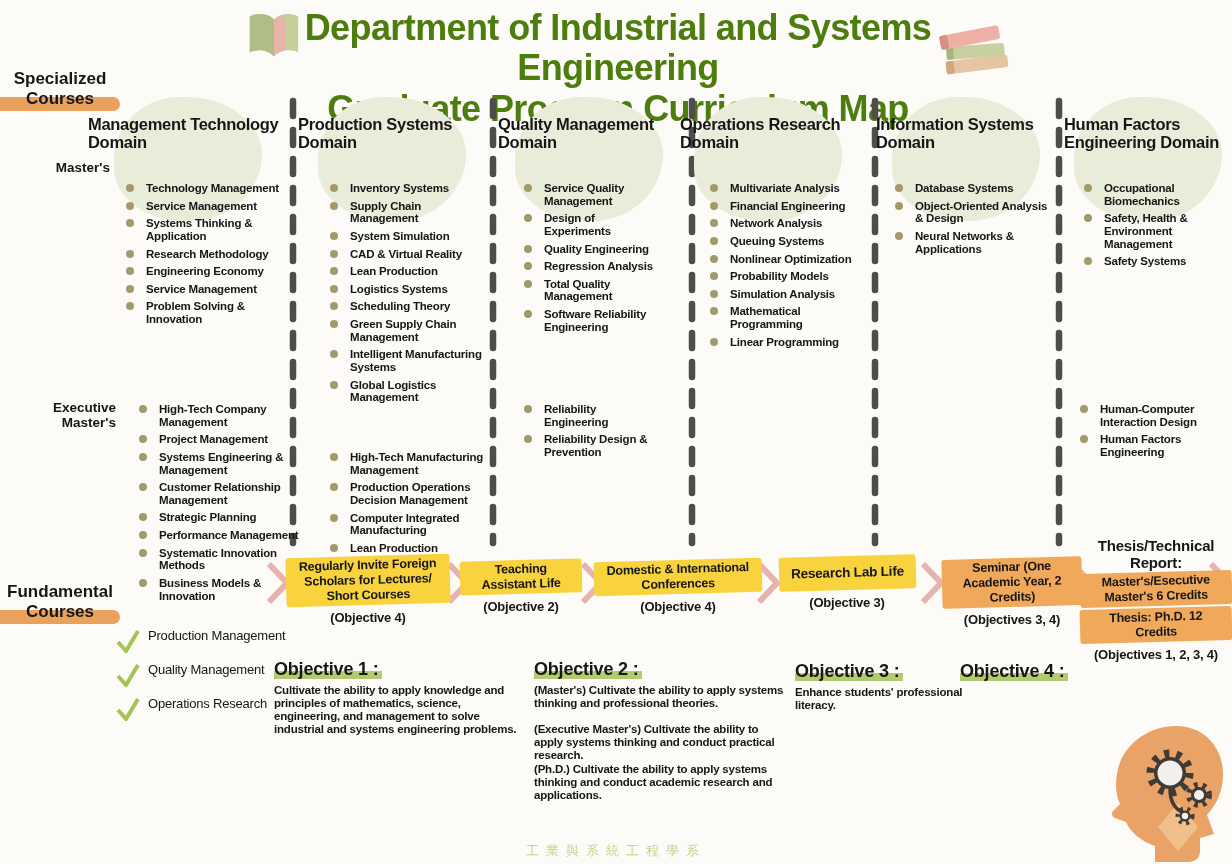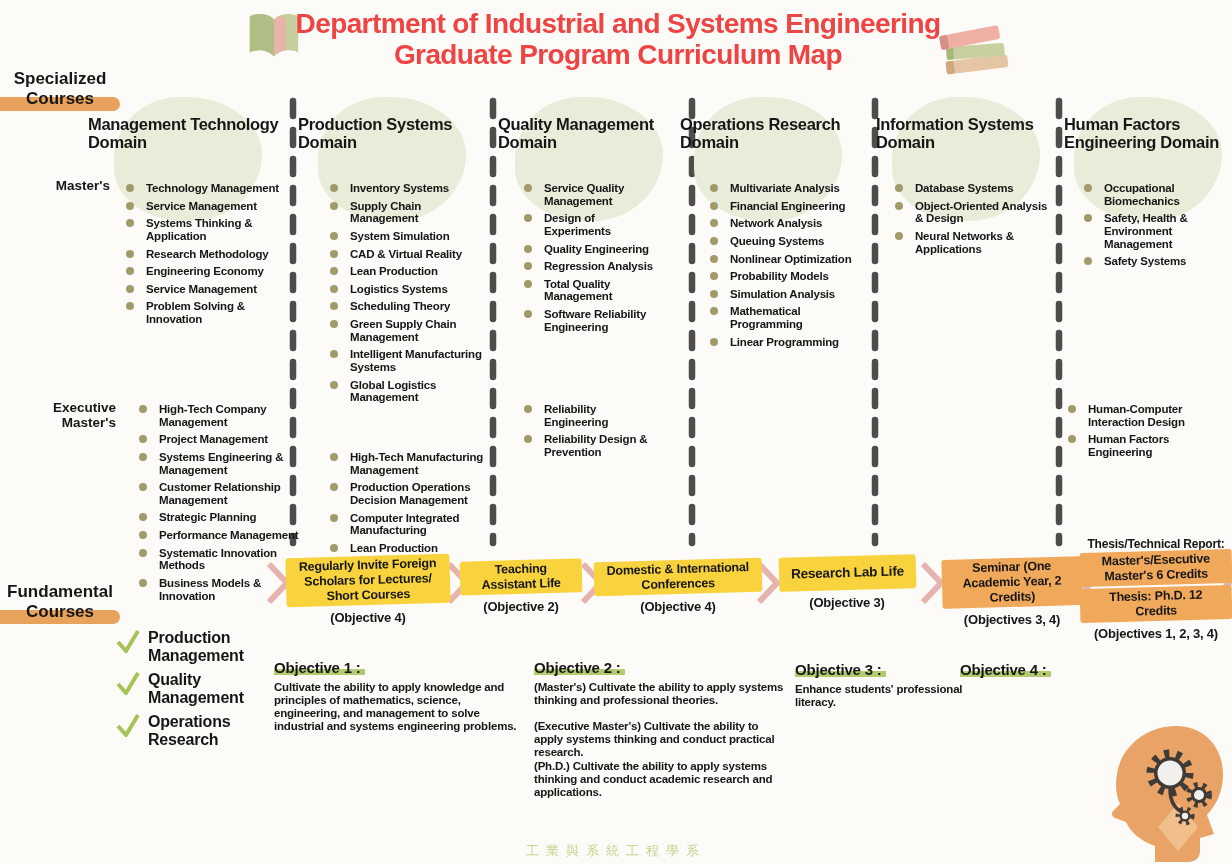--- a/index.html
+++ b/index.html
@@ -2,21 +2,21 @@
 <html><head>
 <meta charset="utf-8">
 <style>
   *{margin:0;padding:0;box-sizing:border-box}
   html,body{background:#ffffff}
   body{font-family:"Liberation Sans",sans-serif;color:#161616}
   .canvas{position:relative;width:1232px;height:864px;background:#fcfbf8;overflow:hidden}
 
   
   .title{position:absolute;left:288px;top:8px;width:660px;text-align:center;
-         font-size:28px;font-weight:700;line-height:1.12;letter-spacing:-.6px;color:#ef4444}
+         font-size:36px;font-weight:700;line-height:1.12;letter-spacing:-.6px;color:#4d7c0f}
   .hdr-icon{position:absolute}
 
   
   .side-label{position:absolute;z-index:2;font-weight:700;font-size:17px;line-height:1.15;text-align:center}
   .side-label .sl2{position:relative;display:block}
   .side-label .pillbar{position:absolute;left:-14px;right:-2px;top:8px;height:14px;
         background:#e9a25c;border-radius:9px;z-index:-1}
   .row-label{position:absolute;text-align:right;font-weight:700;font-size:13.5px;line-height:1.12}
 
   
@@ -30,37 +30,37 @@
   .list{position:absolute;display:flex;flex-direction:column;gap:5px}
   .list.m{top:87px}
   .list.e{top:308px}
   .li{display:flex;gap:12px;font-size:11.5px;font-weight:700;line-height:1.1;letter-spacing:-.2px}
   .li .b{flex:0 0 8px;width:8px;height:8px;border-radius:50%;background:#a39a6b;margin-top:2px}
 
   .dash{position:absolute;top:95px}
 
   
   .flow-item{position:absolute;text-align:center;font-weight:700;z-index:2}
-  .flow-item .pre{font-size:12px;line-height:1.12;letter-spacing:-.2px}
+  .flow-item .pre{font-size:15px;line-height:1.12;letter-spacing:-.2px}
   .flow-item .hl{display:inline-block;font-size:12.5px;line-height:1.2;letter-spacing:-.2px;
                  padding:2px 7px;transform:rotate(-1.6deg);border-radius:3px}
   .flow-item .hl.big{padding:9px 12px;font-size:13.5px}
   .hl.yellow{background:#f8d33e}
   .hl.orange{background:#f0a95b}
   .flow-item .obj{margin-top:5px;font-size:13px;letter-spacing:-.2px}
   .chev{position:absolute;z-index:1}
 
   
   .fund{position:absolute;left:116px;top:629px;display:flex;flex-direction:column;gap:6px}
   .fund .row{display:flex;gap:8px;align-items:flex-start}
-  .fund .txt{font-size:16px;font-weight:700;line-height:1.12;width:138px;letter-spacing:-.2px}
+  .fund .txt{font-size:13px;font-weight:400;line-height:1.12;width:138px;letter-spacing:-.2px}
 
   
   .objective{position:absolute;font-weight:700}
-  .objective h3{display:inline-block;font-size:15px;letter-spacing:-.2px;
+  .objective h3{display:inline-block;font-size:18px;letter-spacing:-.2px;
        background:linear-gradient(180deg,rgba(0,0,0,0) 56%,#b3cb6e 56%,#b3cb6e 96%,rgba(0,0,0,0) 96%);
        padding-right:4px}
   .objective .obody{margin-top:4px;font-size:11.5px;line-height:1.14;letter-spacing:-.2px;white-space:pre-line}
   .objective .obody + .obody{margin-top:13px}
 
   .footer-zh{position:absolute;left:0;right:0;bottom:4px;text-align:center;font-size:13px;
              letter-spacing:7px;color:#c3d68c;font-family:"DejaVu Sans","Liberation Sans",sans-serif}
   .head-icon{position:absolute;left:1092px;top:721px}
 </style>
 </head>
@@ -96,21 +96,21 @@
 
   <div class="side-label" style="left:2px;top:69px;width:116px">
     <span class="sl1">Specialized</span>
     <span class="sl2"><span class="pillbar"></span><span>Courses</span></span>
   </div>
   <div class="side-label" style="left:2px;top:582px;width:116px">
     <span class="sl1">Fundamental</span>
     <span class="sl2"><span class="pillbar"></span><span>Courses</span></span>
   </div>
 
-  <div class="row-label" style="left:28px;top:178px;width:82px">Master's</div>
+  <div class="row-label" style="left:28px;top:160px;width:82px">Master's</div>
   <div class="row-label" style="left:28px;top:400px;width:88px">Executive Master's</div>
 
   <div id="dashes">
       <div class="dash" style="left: 289px;"><svg width="8" height="452">
           <line x1="4" y1="6" x2="4" y2="448" stroke="#4f4d4b" stroke-width="6.5" stroke-dasharray="15 14" stroke-linecap="round"></line>
         </svg></div>
       <div class="dash" style="left: 489px;"><svg width="8" height="452">
           <line x1="4" y1="6" x2="4" y2="448" stroke="#4f4d4b" stroke-width="6.5" stroke-dasharray="15 14" stroke-linecap="round"></line>
         </svg></div>
       <div class="dash" style="left: 688px;"><svg width="8" height="452">
@@ -370,21 +370,21 @@
           </div>
           <div class="li">
             <span class="b"></span>
             <span>Safety, Health &amp; Environment Management</span>
           </div>
           <div class="li">
             <span class="b"></span>
             <span>Safety Systems</span>
           </div>
         </div>
-        <div class="list e" style="left: 4px; width: 148px; justify-content: center;">
+        <div class="list e" style="left: 16px; width: 148px; justify-content: center;">
           <div class="li">
             <span class="b"></span>
             <span>Human-Computer Interaction Design</span>
           </div>
           <div class="li">
             <span class="b"></span>
             <span>Human Factors Engineering</span>
           </div>
         </div>
       </div>

